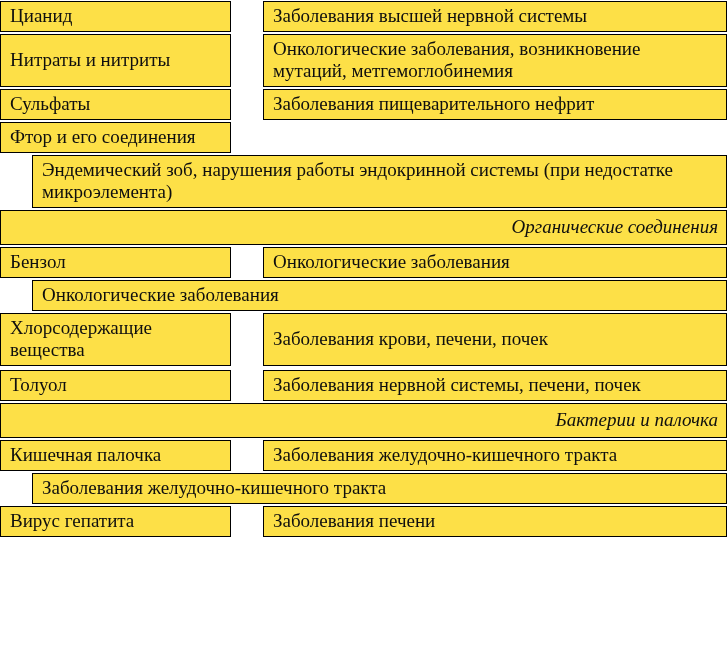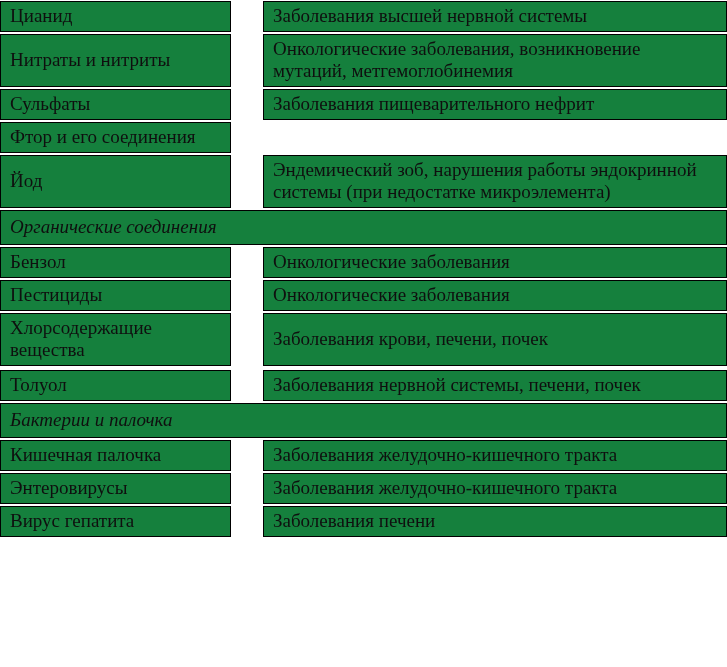--- a/index.html
+++ b/index.html
@@ -22,34 +22,34 @@
   .row {
     display: flex;
     width: 100%;
   }
   .cell {
     box-sizing: border-box;
     border: 1px solid #000000;
     display: flex;
     align-items: center;
     padding: 3px 8px 4px 9px;
-    background: #15803d;
+    background: #fde047;
   }
   .cell-substance {
     flex: 0 0 231px;
     width: 231px;
   }
   .cell-effect {
     flex: 1 1 auto;
     min-width: 0;
     margin-left: 32px;
   }
   .section-row .cell-section {
     flex: 1 1 auto;
-    justify-content: flex-start;
+    justify-content: flex-end;
     text-align: center;
     font-style: italic;
     padding-top: 5px;
     padding-bottom: 6px;
   }
 </style>
 </head>
 <body>
 
 <div class="doc-table">
@@ -80,23 +80,20 @@
     </div>
   </div>
 
   <div class="row data-row">
     <div class="cell cell-substance">
       <span>Фтор и его соединения</span>
     </div>
   </div>
 
   <div class="row data-row">
-    <div class="cell cell-substance">
-      <span>Йод</span>
-    </div>
     <div class="cell cell-effect">
       <span>Эндемический зоб, нарушения работы эндокринной системы (при недостатке микроэлемента)</span>
     </div>
   </div>
 
   <div class="row section-row">
     <div class="cell cell-section">
       <span>Органические соединения</span>
     </div>
   </div>
@@ -104,23 +101,20 @@
   <div class="row data-row">
     <div class="cell cell-substance">
       <span>Бензол</span>
     </div>
     <div class="cell cell-effect">
       <span>Онкологические заболевания</span>
     </div>
   </div>
 
   <div class="row data-row">
-    <div class="cell cell-substance">
-      <span>Пестициды</span>
-    </div>
     <div class="cell cell-effect">
       <span>Онкологические заболевания</span>
     </div>
   </div>
 
   <div class="row data-row">
     <div class="cell cell-substance">
       <span>Хлорсодержащие вещества</span>
     </div>
     <div class="cell cell-effect">
@@ -149,23 +143,20 @@
   <div class="row data-row">
     <div class="cell cell-substance">
       <span>Кишечная палочка</span>
     </div>
     <div class="cell cell-effect">
       <span>Заболевания желудочно-кишечного тракта</span>
     </div>
   </div>
 
   <div class="row data-row">
-    <div class="cell cell-substance">
-      <span>Энтеровирусы</span>
-    </div>
     <div class="cell cell-effect">
       <span>Заболевания желудочно-кишечного тракта</span>
     </div>
   </div>
 
   <div class="row data-row">
     <div class="cell cell-substance">
       <span>Вирус гепатита</span>
     </div>
     <div class="cell cell-effect">

